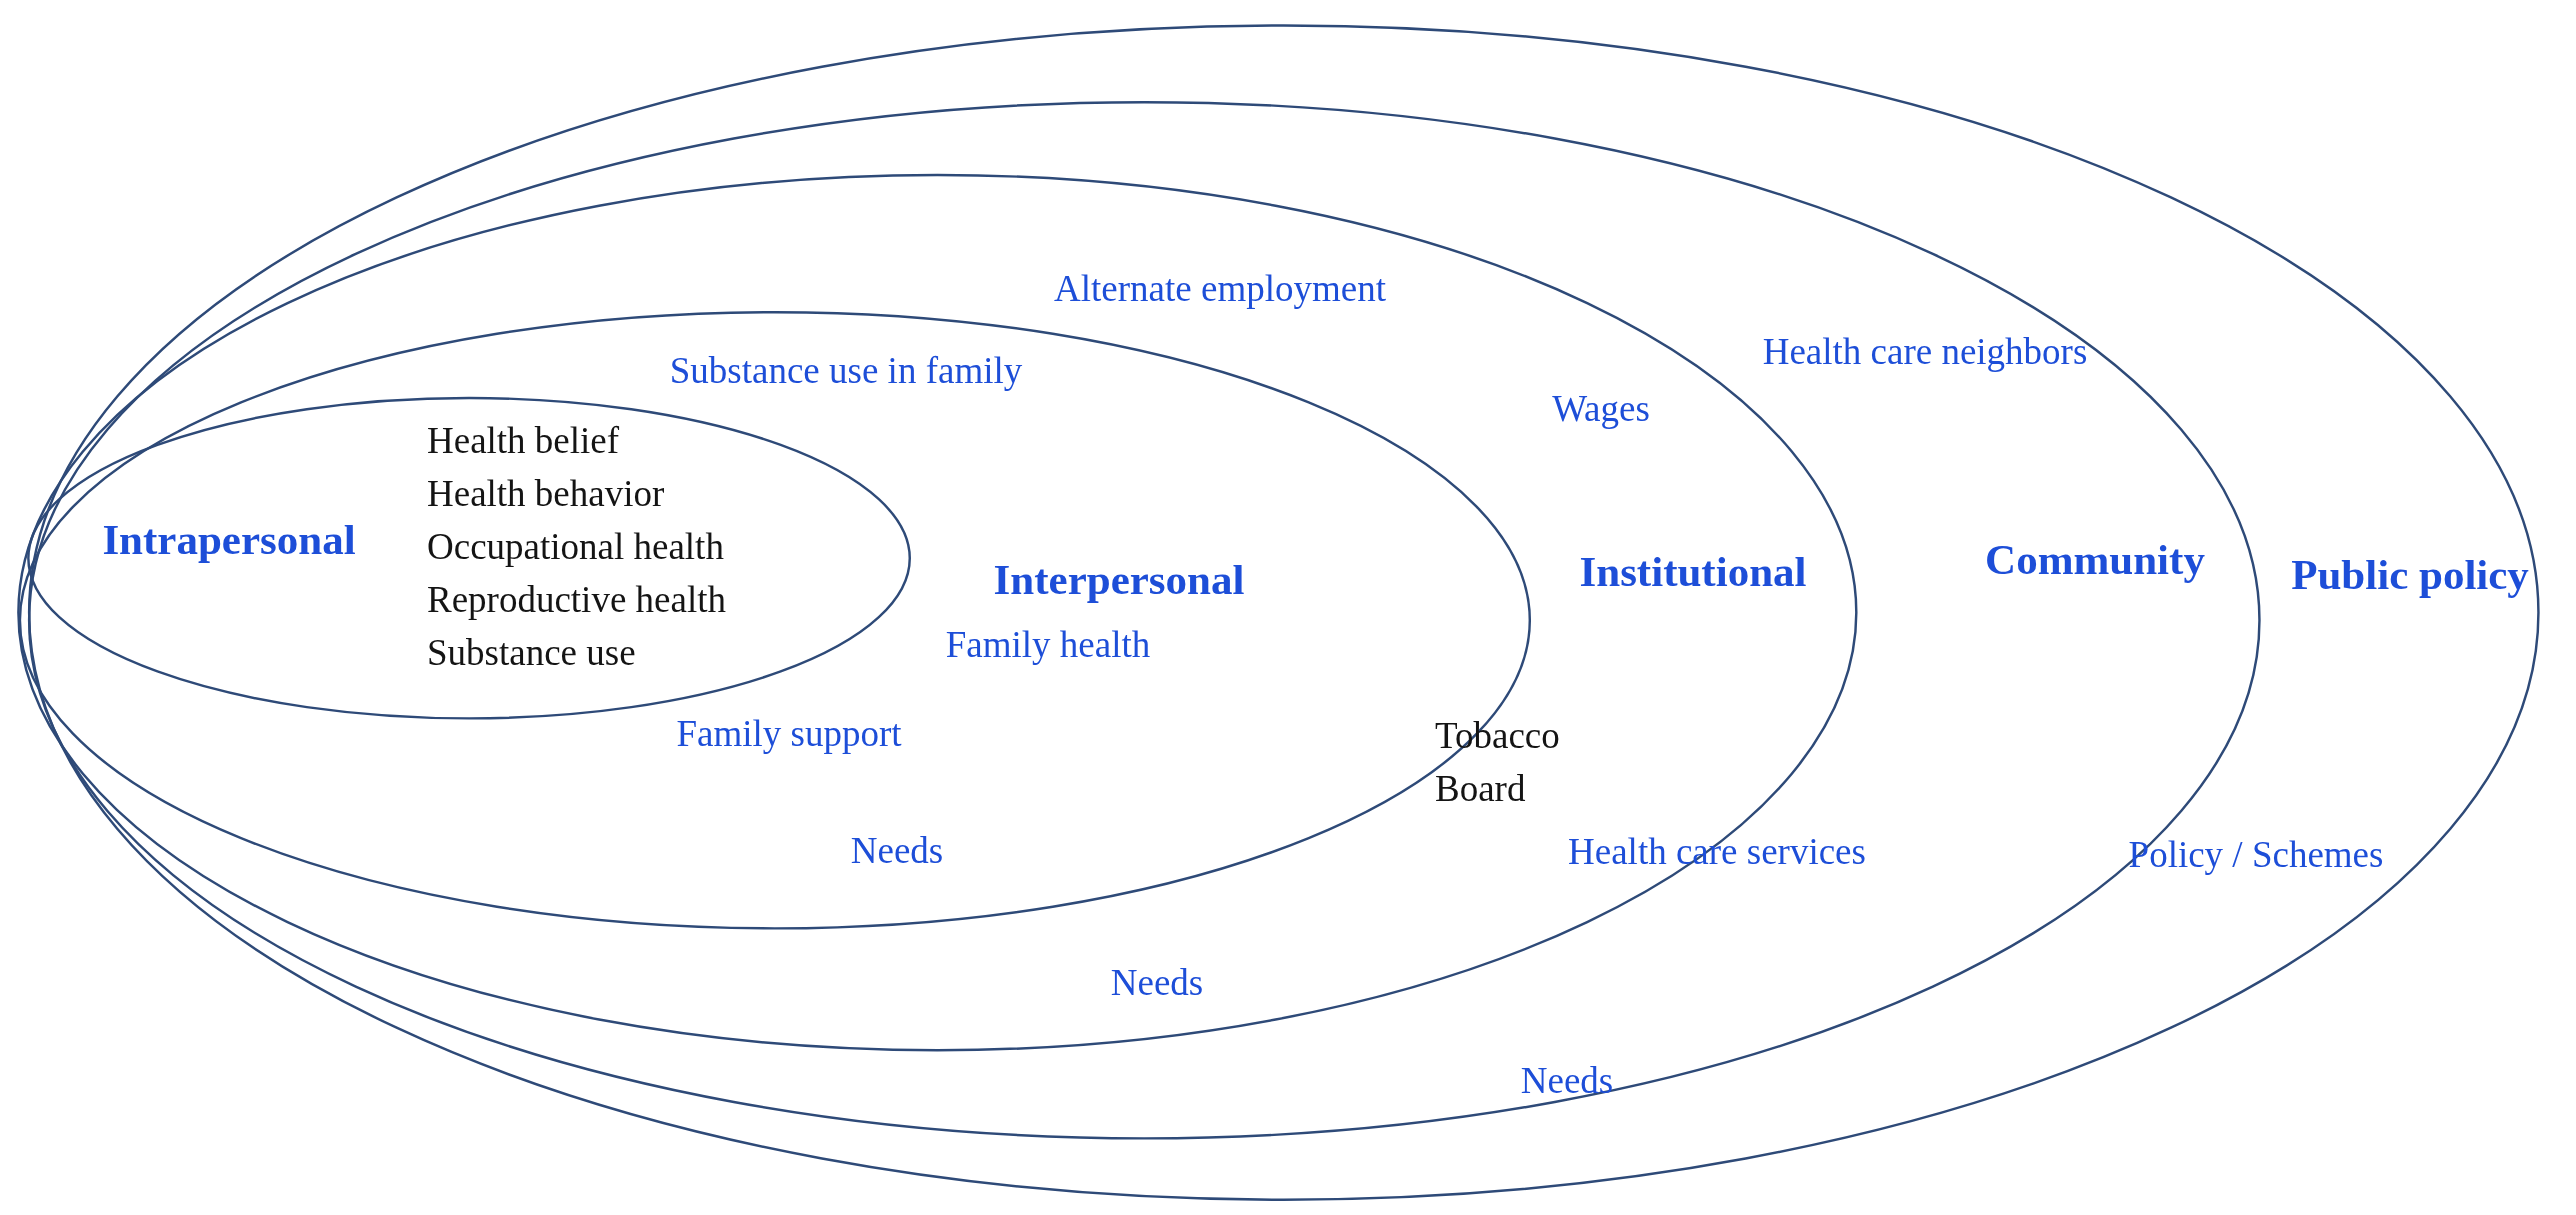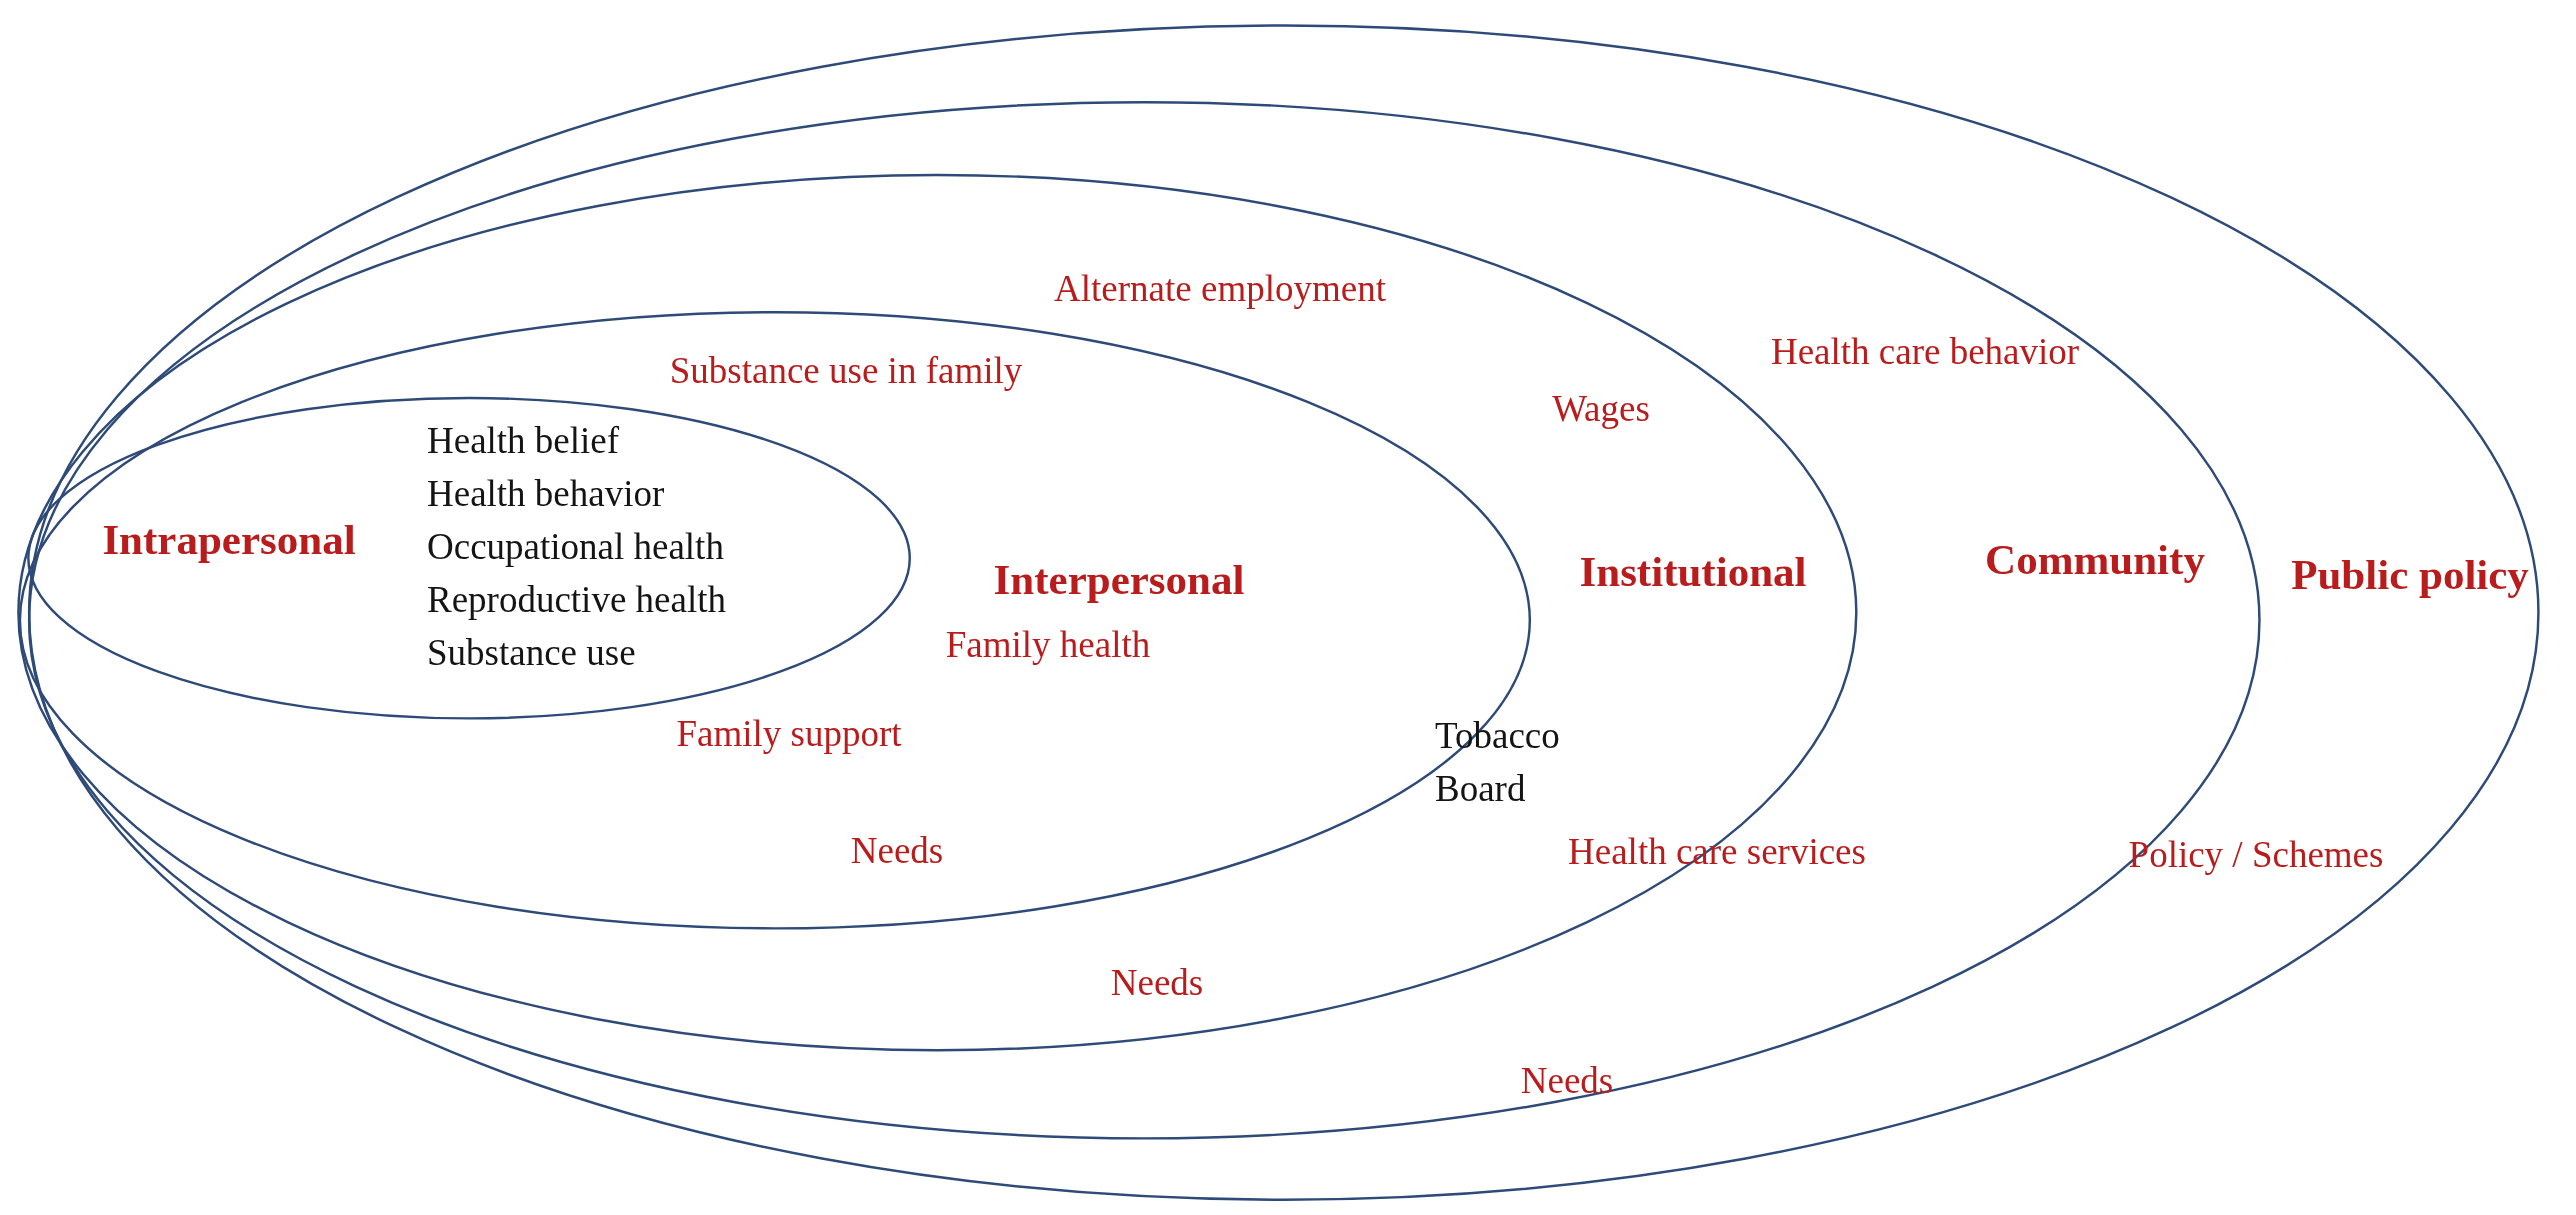--- a/index.html
+++ b/index.html
@@ -27,21 +27,21 @@
     fill: none;
     stroke: #2e4a78;
     stroke-width: 3.2;
   }
   .label {
     position: absolute;
     transform: translate(-50%, -50%);
     white-space: nowrap;
     font-size: 37px;
     line-height: 1.2;
-    color: #b91c1c;
+    color: #1d4ed8;
   }
   .ring-name {
     font-weight: bold;
     font-size: 43px;
   }
   .label-block {
     position: absolute;
     white-space: nowrap;
     font-size: 37px;
     line-height: 53px;
@@ -81,20 +81,20 @@
   <div class="label" style="left:897px; top:851px;">Needs</div>
 
   <div class="label" style="left:1220px; top:289px;">Alternate employment</div>
   <div class="label" style="left:1601px; top:409px;">Wages</div>
   <div class="label-block" style="left:1435px; top:709px;">
     <div>Tobacco</div>
     <div>Board</div>
   </div>
   <div class="label" style="left:1157px; top:983px;">Needs</div>
 
-  <div class="label" style="left:1925px; top:352px;">Health care behavior</div>
+  <div class="label" style="left:1925px; top:352px;">Health care neighbors</div>
   <div class="label" style="left:1717px; top:852px;">Health care services</div>
   <div class="label" style="left:1567px; top:1081px;">Needs</div>
 
   <div class="label" style="left:2256px; top:855px;">Policy / Schemes</div>
 
 </div>
 
 
 </body></html>

